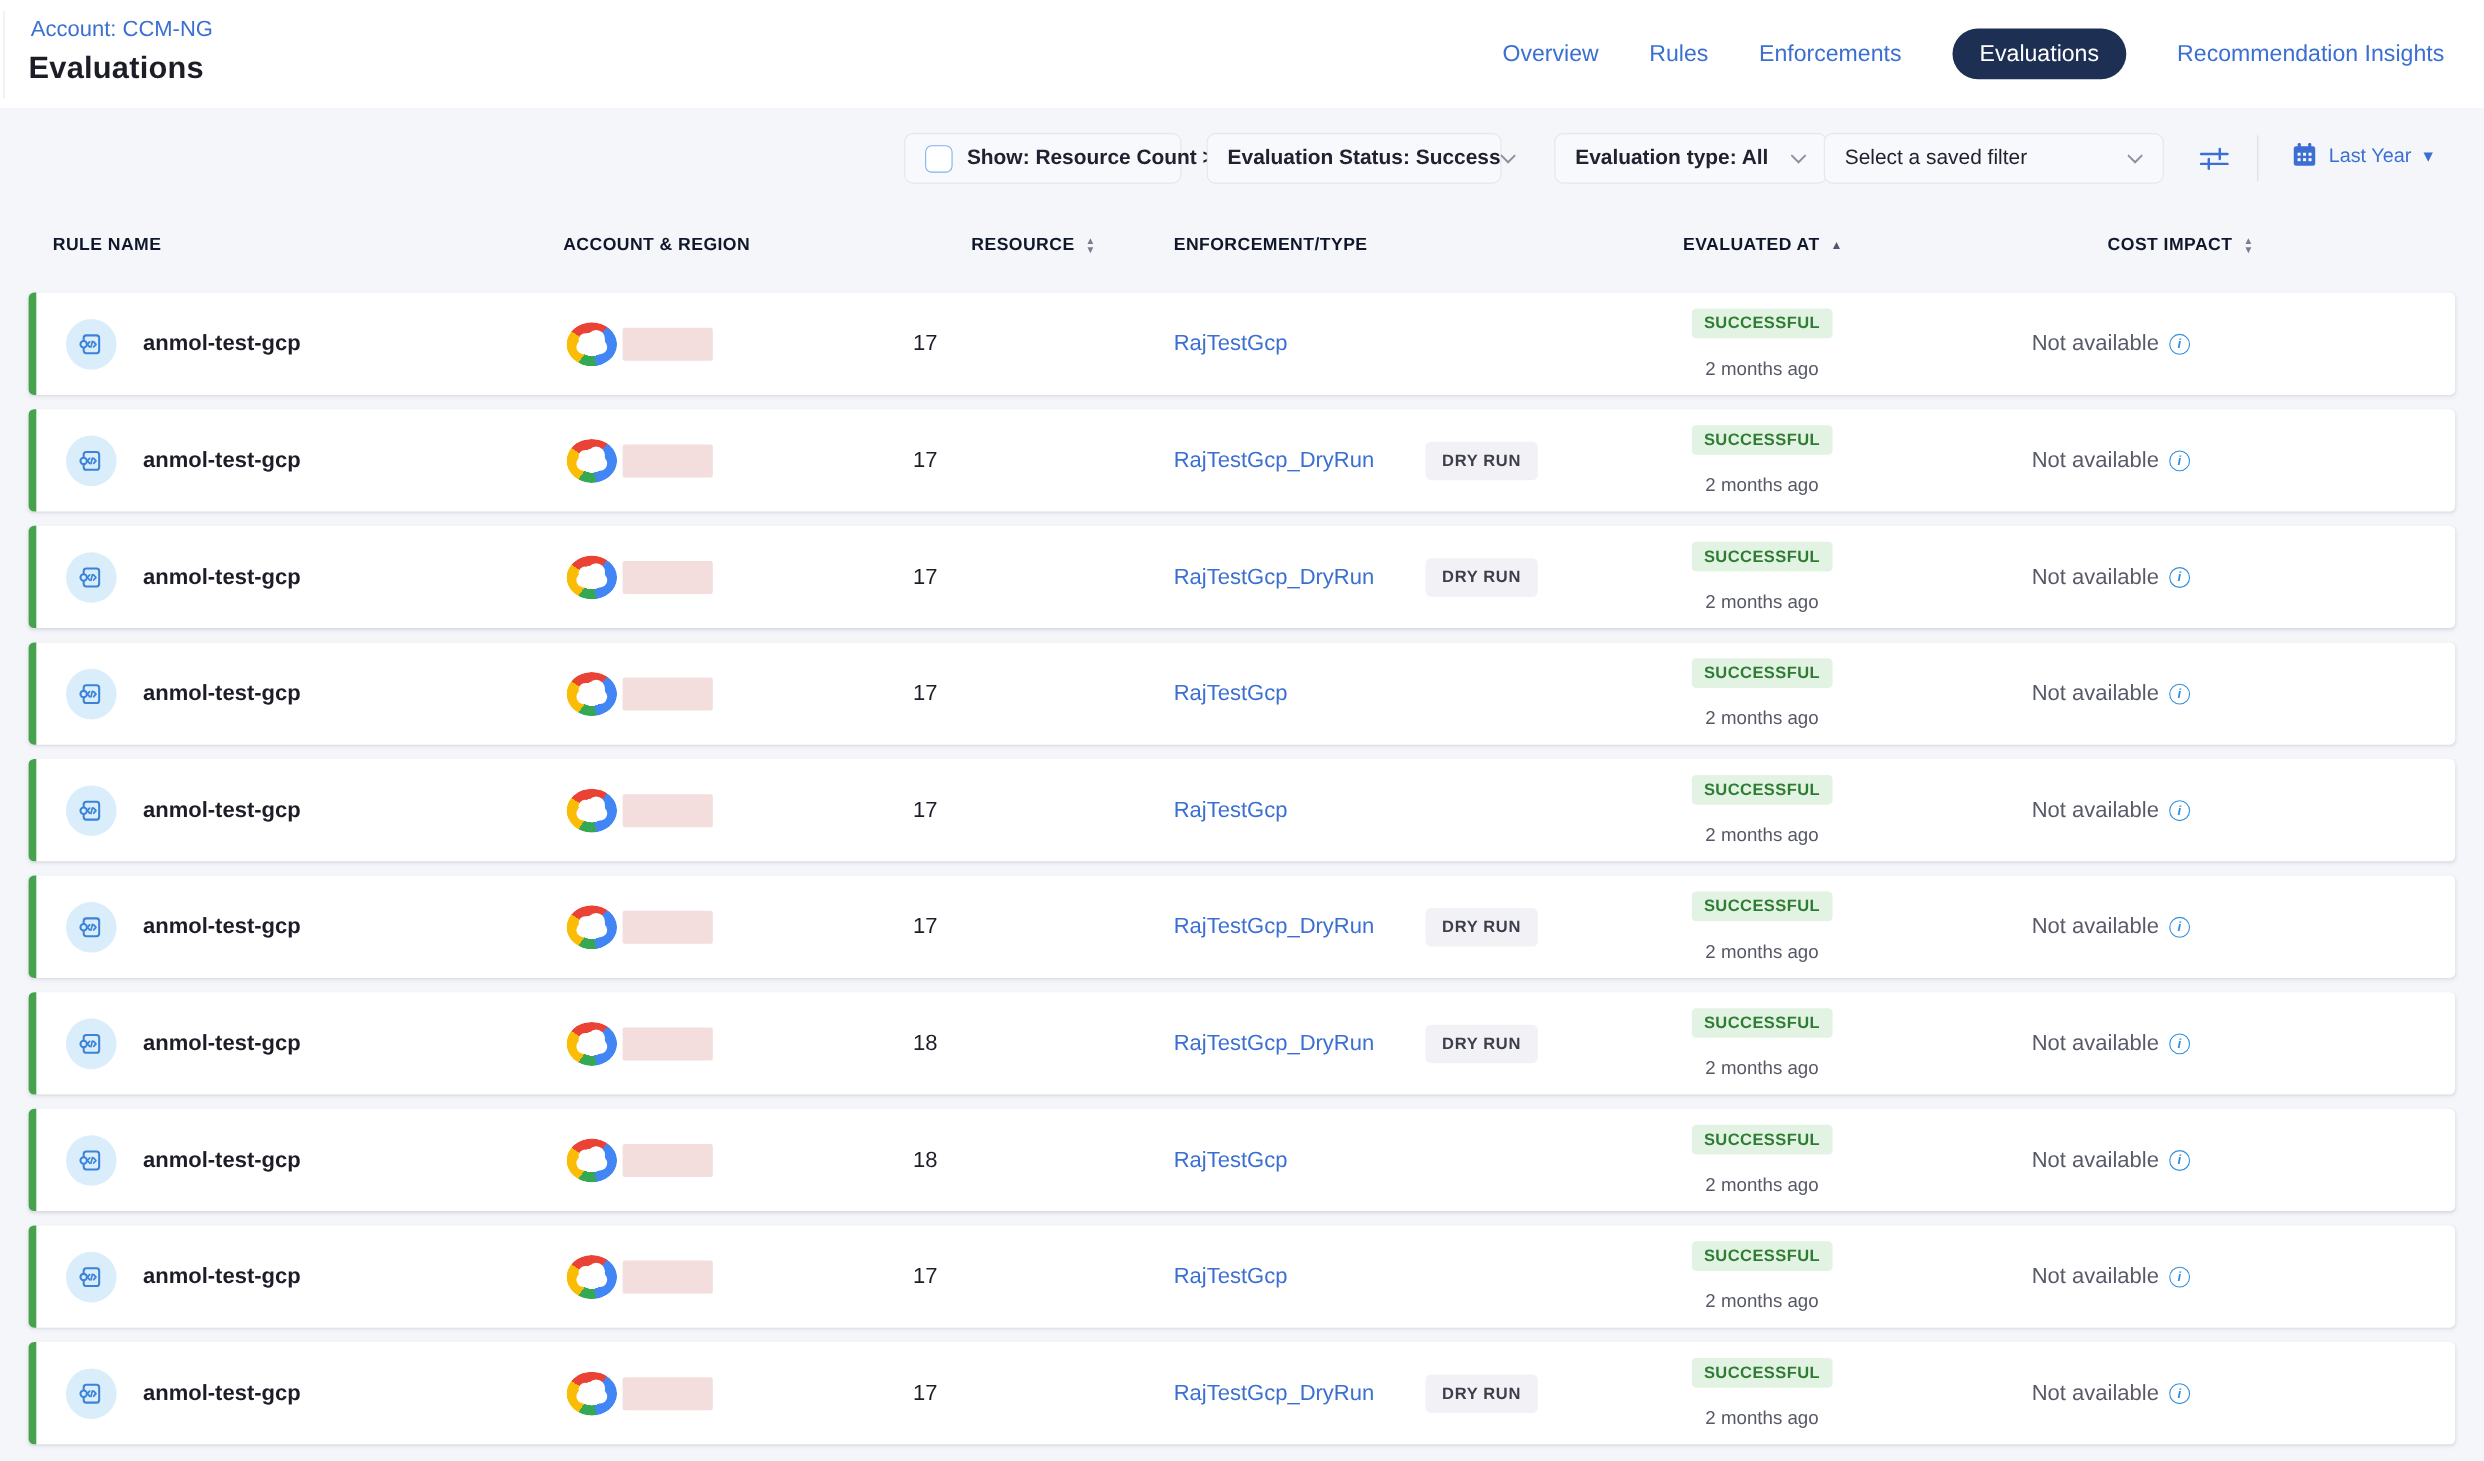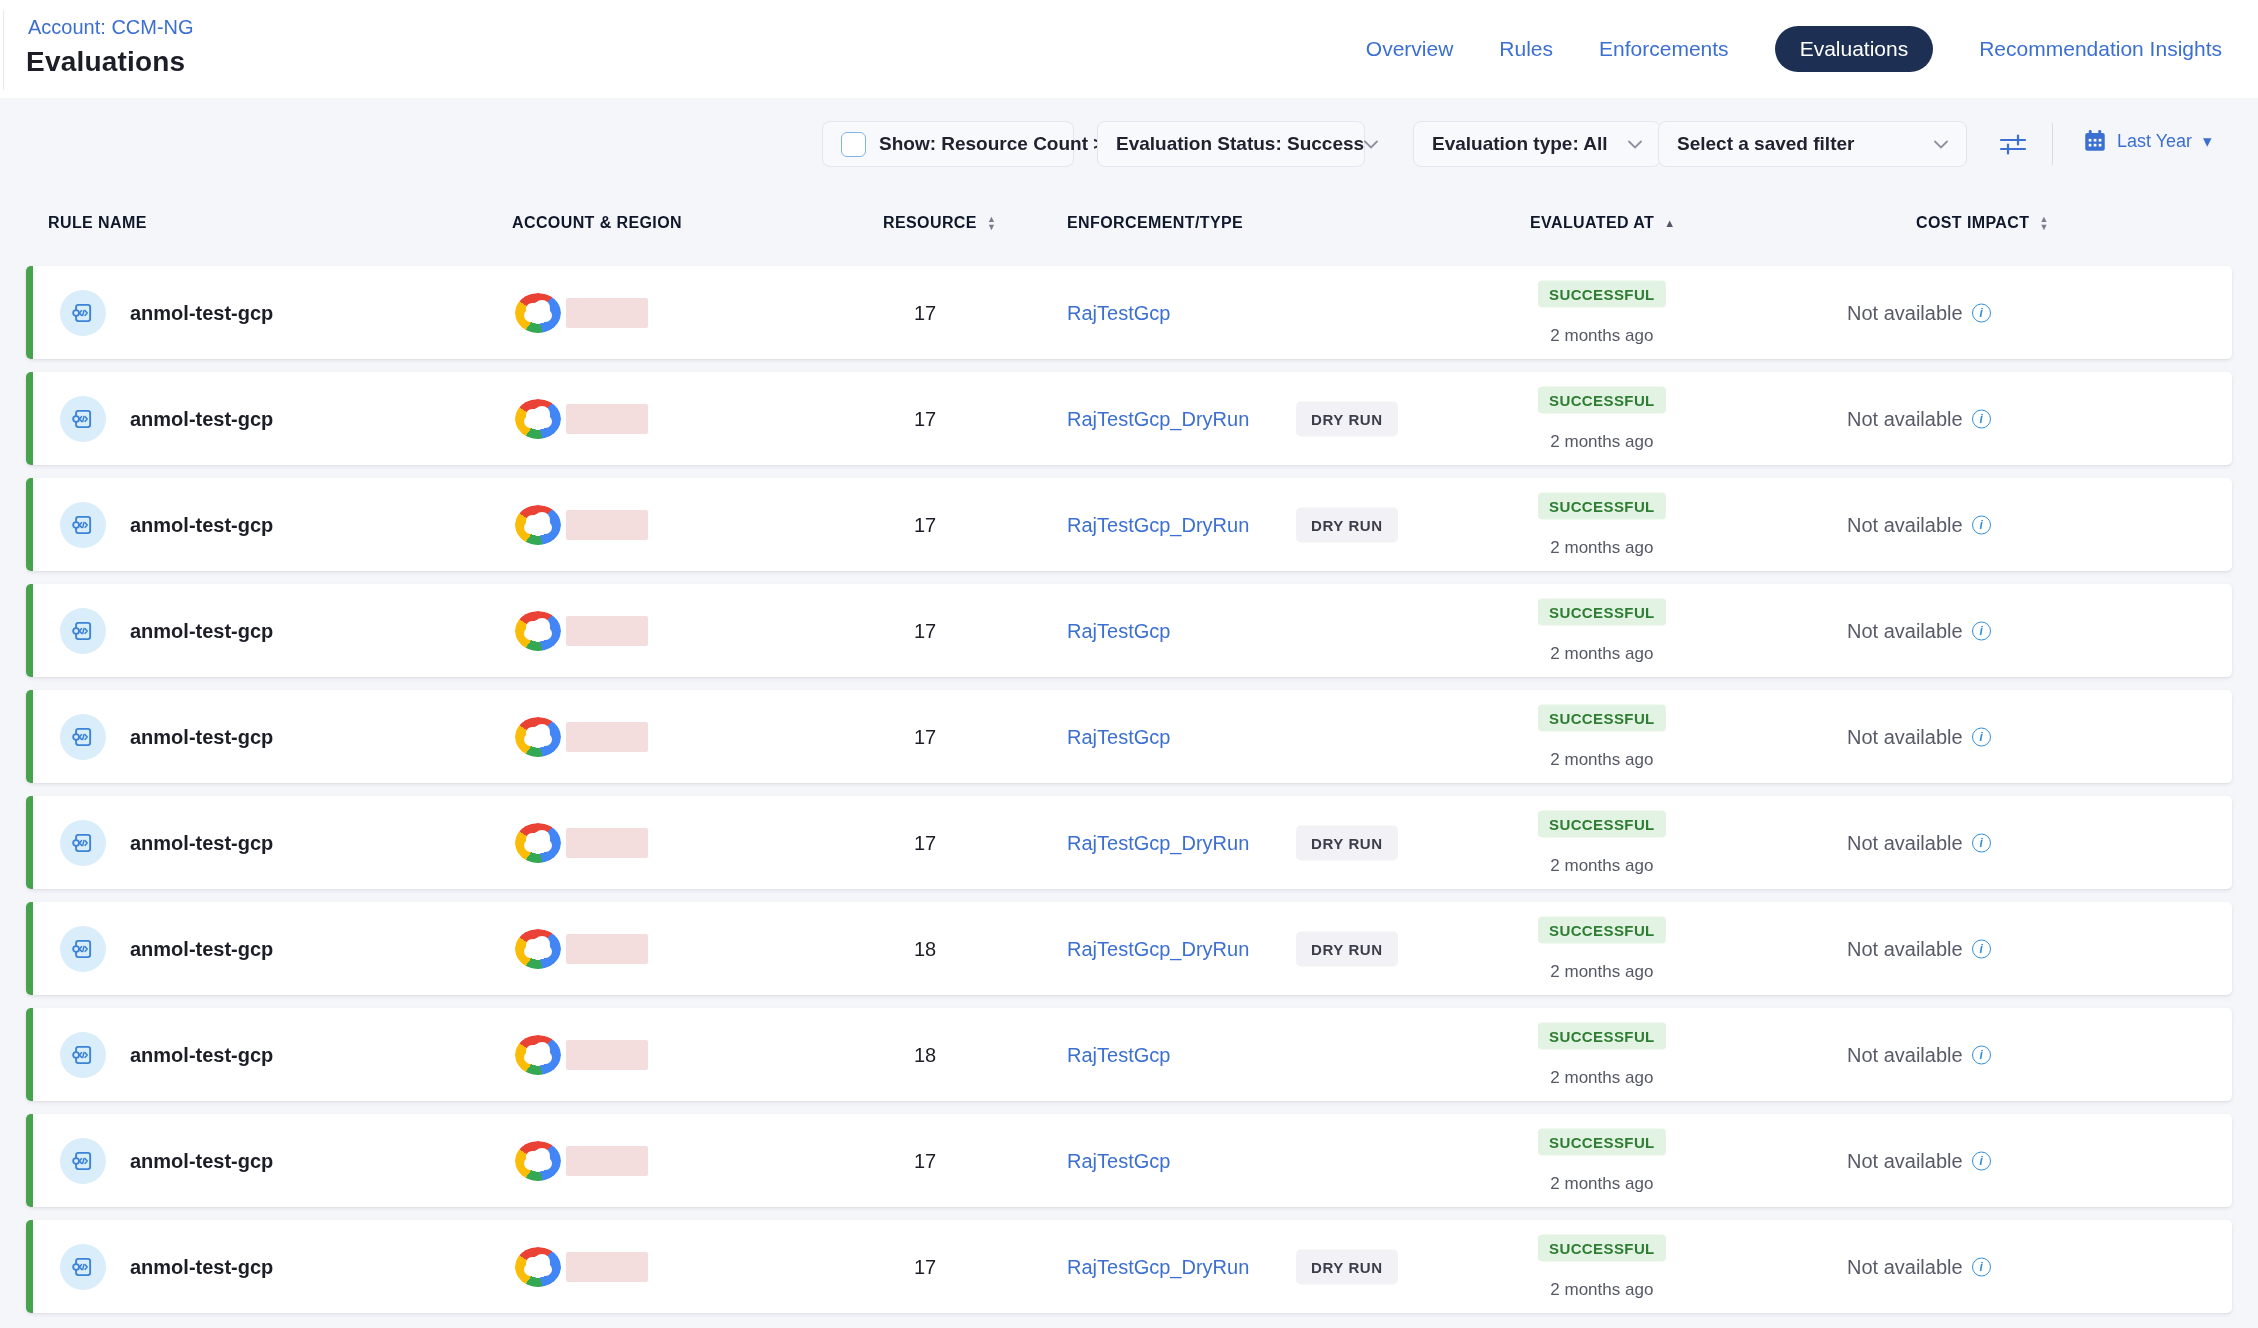--- a/index.html
+++ b/index.html
@@ -59,21 +59,21 @@
   .gcp-ring { position:absolute; inset:0; border-radius:50%;
     background:conic-gradient(from 0deg, #ea4335 0 42deg, #4285f4 42deg 168deg, #34a853 168deg 216deg, #fbbc05 216deg 302deg, #ea4335 302deg 360deg);
     -webkit-mask:radial-gradient(closest-side, transparent 53%, #000 54%);
             mask:radial-gradient(closest-side, transparent 53%, #000 54%); }
   .gcp-cloud { position:absolute; left:9px; top:16px; width:28px; height:13px; background:#fff; border-radius:7px; }
   .gcp-cloud::before { content:""; position:absolute; left:2px; top:-6px; width:12px; height:12px; border-radius:50%; background:#fff; }
   .gcp-cloud::after  { content:""; position:absolute; right:2px; top:-9px; width:16px; height:16px; border-radius:50%; background:#fff; }
 
   .redacted { position:absolute; left:540px; top:50%; transform:translateY(-50%); width:82px; height:30px;
               background:var(--redacted-pink,#f4dddd); border-radius:2px; }
-  .resource { position:absolute; left:888px; top:50%; transform:translateY(-50%); font-size:20px; color:var(--text-dark,#1c1d27); }
+  .resource { position:absolute; left:804px; top:50%; transform:translateY(-50%); font-size:20px; color:var(--text-dark,#1c1d27); }
   .enforcement { position:absolute; left:1041px; top:50%; transform:translateY(-50%); font-size:20px; font-weight:500;
                  color:var(--link-blue,#3b6fd1); text-decoration:none; cursor:pointer; }
   .dry-badge { position:absolute; left:1270px; top:50%; transform:translateY(-50%); background:var(--badge-gray-bg,#f1f1f6);
                color:var(--badge-gray-text,#3c3e4a); font-size:15px; font-weight:700; letter-spacing:.6px;
                padding:9px 15px; border-radius:5px; white-space:nowrap; }
   .eval-cell { position:absolute; left:1512px; top:50%; transform:translateY(-50%); display:flex; flex-direction:column; align-items:center; gap:18px; }
   .status-badge { background:var(--success-bg,#e3f3e3); color:var(--success-text,#2e7d33); font-size:15px; font-weight:700;
                   letter-spacing:.4px; padding:5px 11px; border-radius:4px; }
   .time { font-size:17px; color:#565866; }
   .cost-cell { position:absolute; left:1821px; top:50%; transform:translateY(-50%); display:flex; align-items:center; gap:9px; }
@@ -114,21 +114,21 @@
     </div>
     <div class="chip" id="chip-type">
       <span class="chip-label">Evaluation type: All</span>
       <span class="chev">
         <svg width="14" height="9" viewBox="0 0 14 9" fill="none" stroke="#8e90a0" stroke-width="1.8" stroke-linecap="round">
             <path d="M1 1.5 L7 7.5 L13 1.5"></path>
           </svg>
       </span>
     </div>
     <div class="chip" id="chip-saved">
-      <span class="chip-label" style="font-weight:700;">Select a saved filter</span>
+      <span class="chip-label" style="font-weight:400;">Select a saved filter</span>
       <span class="chev">
         <svg width="14" height="9" viewBox="0 0 14 9" fill="none" stroke="#8e90a0" stroke-width="1.8" stroke-linecap="round">
             <path d="M1 1.5 L7 7.5 L13 1.5"></path>
           </svg>
       </span>
     </div>
     <div class="sliders-btn">
       <svg width="32" height="28" viewBox="0 0 32 28" fill="none" stroke="#3b6fd1" stroke-width="2.2" stroke-linecap="round">
         <line x1="4" y1="10" x2="28" y2="10"></line>
           <line x1="21" y1="5.5" x2="21" y2="14.5"></line>

